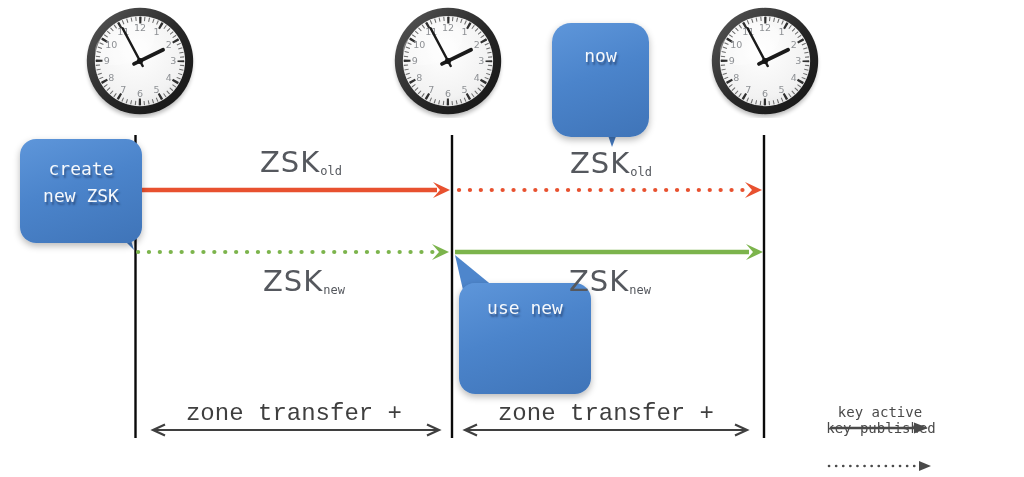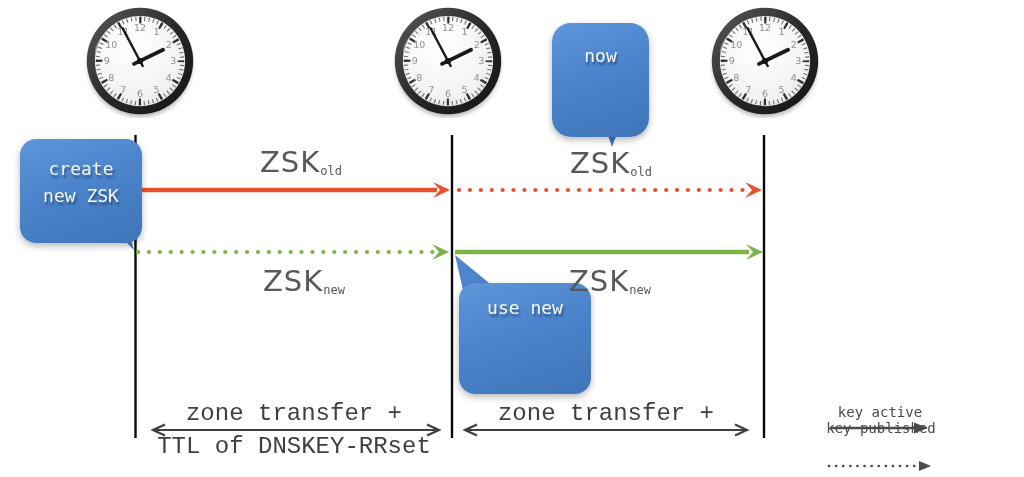--- a/index.html
+++ b/index.html
@@ -153,19 +153,18 @@
   <div class="zsk-label" style="left:304px;top:281px">
     <span class="base">ZSK</span>
       <span class="sub">new</span>
   </div>
   <div class="zsk-label" style="left:610px;top:281px">
     <span class="base">ZSK</span>
       <span class="sub">new</span>
   </div>
 
   <div class="measure-text" style="left:136px;top:400px;width:316px">zone transfer +</div>
-  <div class="measure-text" style="left:136px;top:433px;width:316px">TTL of DNSKEY-RRset</div>
   <div class="measure-text" style="left:452px;top:400px;width:308px">zone transfer +</div>
 
   <div class="legend-text" style="left:820px;top:404px;width:120px">key active</div>
   <div class="legend-text" style="left:820px;top:420px;width:122px">key published</div>
 
 </div>
 
 </body></html>

